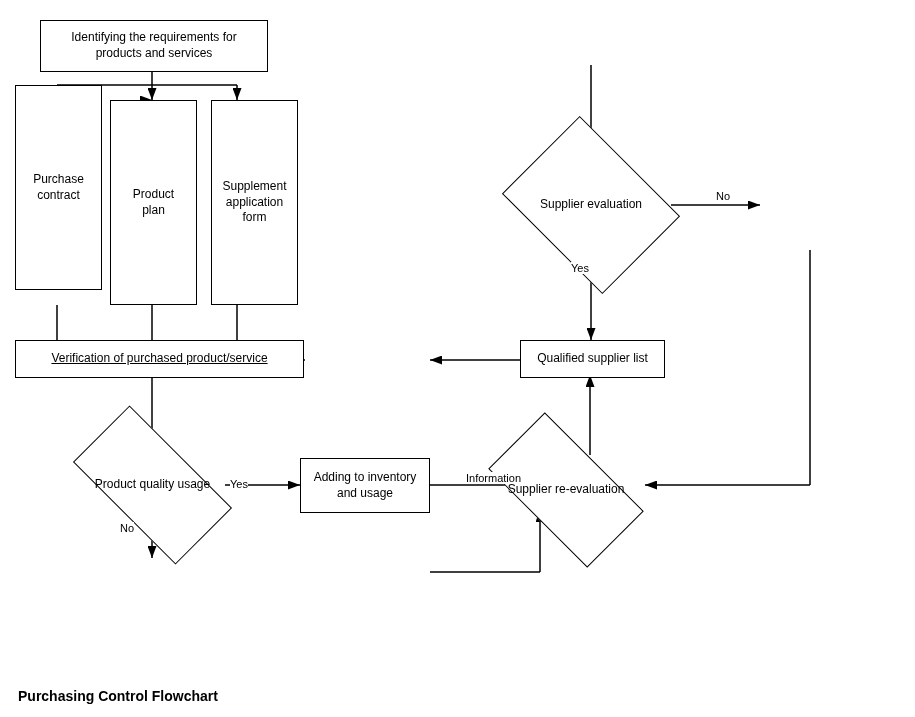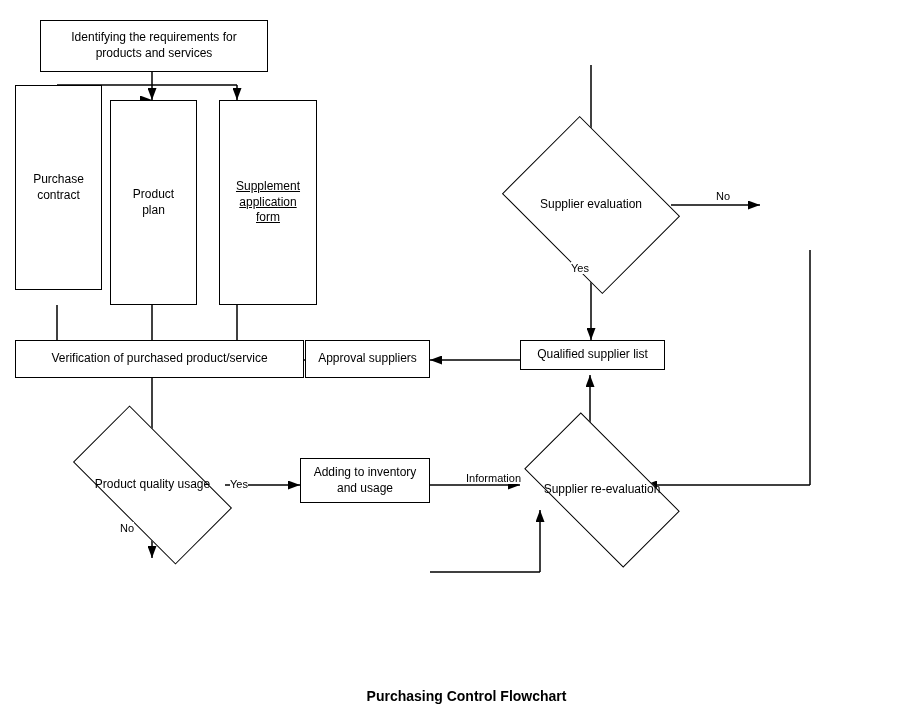--- a/index.html
+++ b/index.html
@@ -52,21 +52,20 @@
     }
     svg.arrows {
       position: absolute;
       top: 0;
       left: 0;
       width: 915px;
       height: 680px;
       pointer-events: none;
     }
     .title {
-      text-align: center;
       font-weight: bold;
       font-size: 14px;
       padding: 8px 0 10px 18px;
     }
     .label {
       position: absolute;
       font-size: 11px;
       background: #fff;
     }
   </style>
@@ -133,54 +132,51 @@
   </div>
 
   <div class="box" style="left:15px; top:85px; width:87px; height:205px;">
     <span>Purchase contract</span>
   </div>
 
   <div class="box" style="left:110px; top:100px; width:87px; height:205px;">
     <span>Product plan</span>
   </div>
 
-  <div class="box" style="left:219px; top:100px; width:98px; height:205px;text-decoration:underline;">
+  <div class="box" style="left:211px; top:100px; width:87px; height:205px;">
     <span>Supplement application form</span>
   </div>
 
-  <div class="box" style="left:15px; top:340px; width:289px; height:38px;">
+  <div class="box" style="left:15px; top:340px; width:289px; height:38px;text-decoration:underline;">
     <span>Verification of purchased product/service</span>
   </div>
 
   <div class="diamond" style="left:80px; top:445px; width:145px; height:80px;">
     <div class="diamond-inner"></div>
     <span class="diamond-text">Product quality usage</span>
   </div>
 
-  <div class="box" style="left:300px; top:458px; width:130px; height:45px;">
+  <div class="box" style="left:300px; top:458px; width:130px; height:55px;">
     <span>Adding to inventory and usage</span>
   </div>
 
 
-  <div class="box" style="left:305px; top:340px; width:125px; height:38px;">
-    <span>Approval suppliers</span>
-  </div>
 
-  <div class="box" style="left:520px; top:340px; width:145px; height:30px;">
+  <div class="box" style="left:520px; top:340px; width:145px; height:38px;">
     <span>Qualified supplier list</span>
   </div>
 
 
   <div class="diamond" style="left:520px; top:150px; width:142px; height:110px;">
     <div class="diamond-inner"></div>
     <span class="diamond-text">Supplier evaluation</span>
   </div>
 
 
-  <div class="diamond" style="left:532px; top:450px; width:140px; height:80px;">
+  <div class="diamond" style="left:496px; top:450px; width:140px; height:80px;">
     <div class="diamond-inner"></div>
     <span class="diamond-text">Supplier re-evaluation</span>
   </div>
 
   <span class="label" style="left:230px; top:478px;">Yes</span>
   <span class="label" style="left:120px; top:522px;">No</span>
   <span class="label" style="left:571px; top:262px;">Yes</span>
   <span class="label" style="left:716px; top:190px;">No</span>
   <span class="label" style="left:466px; top:472px;">Information</span>
 </div>

